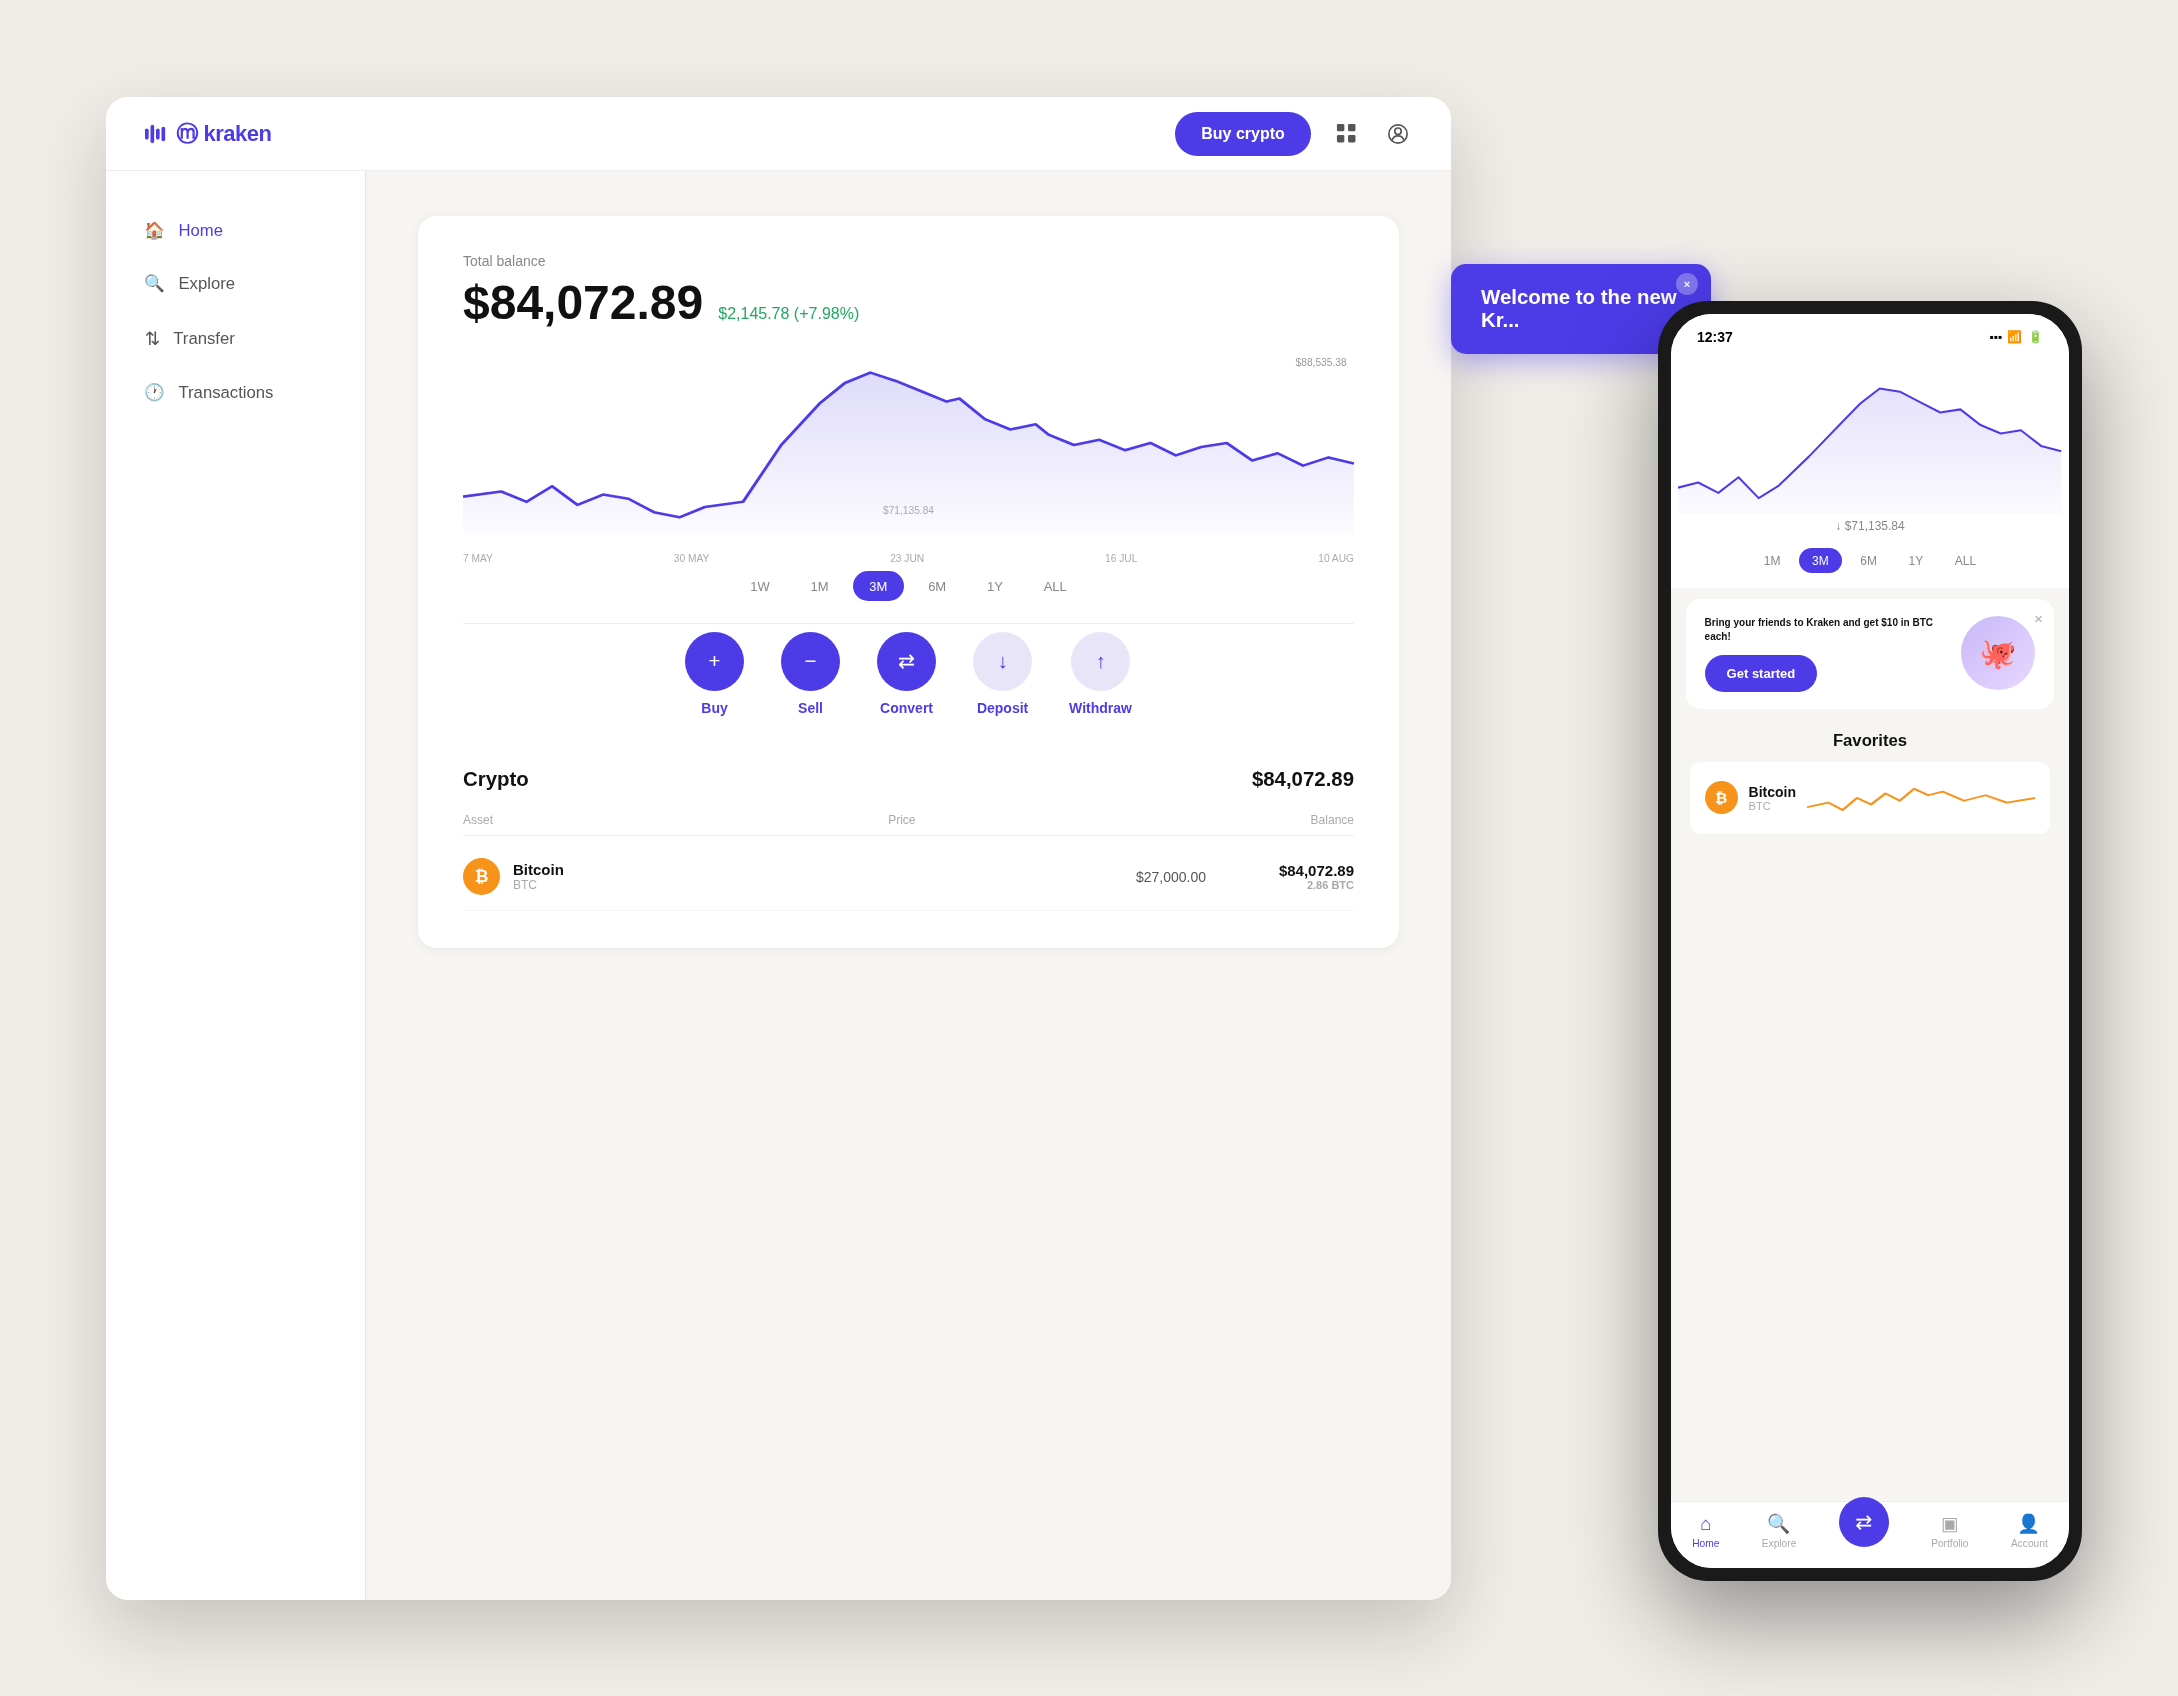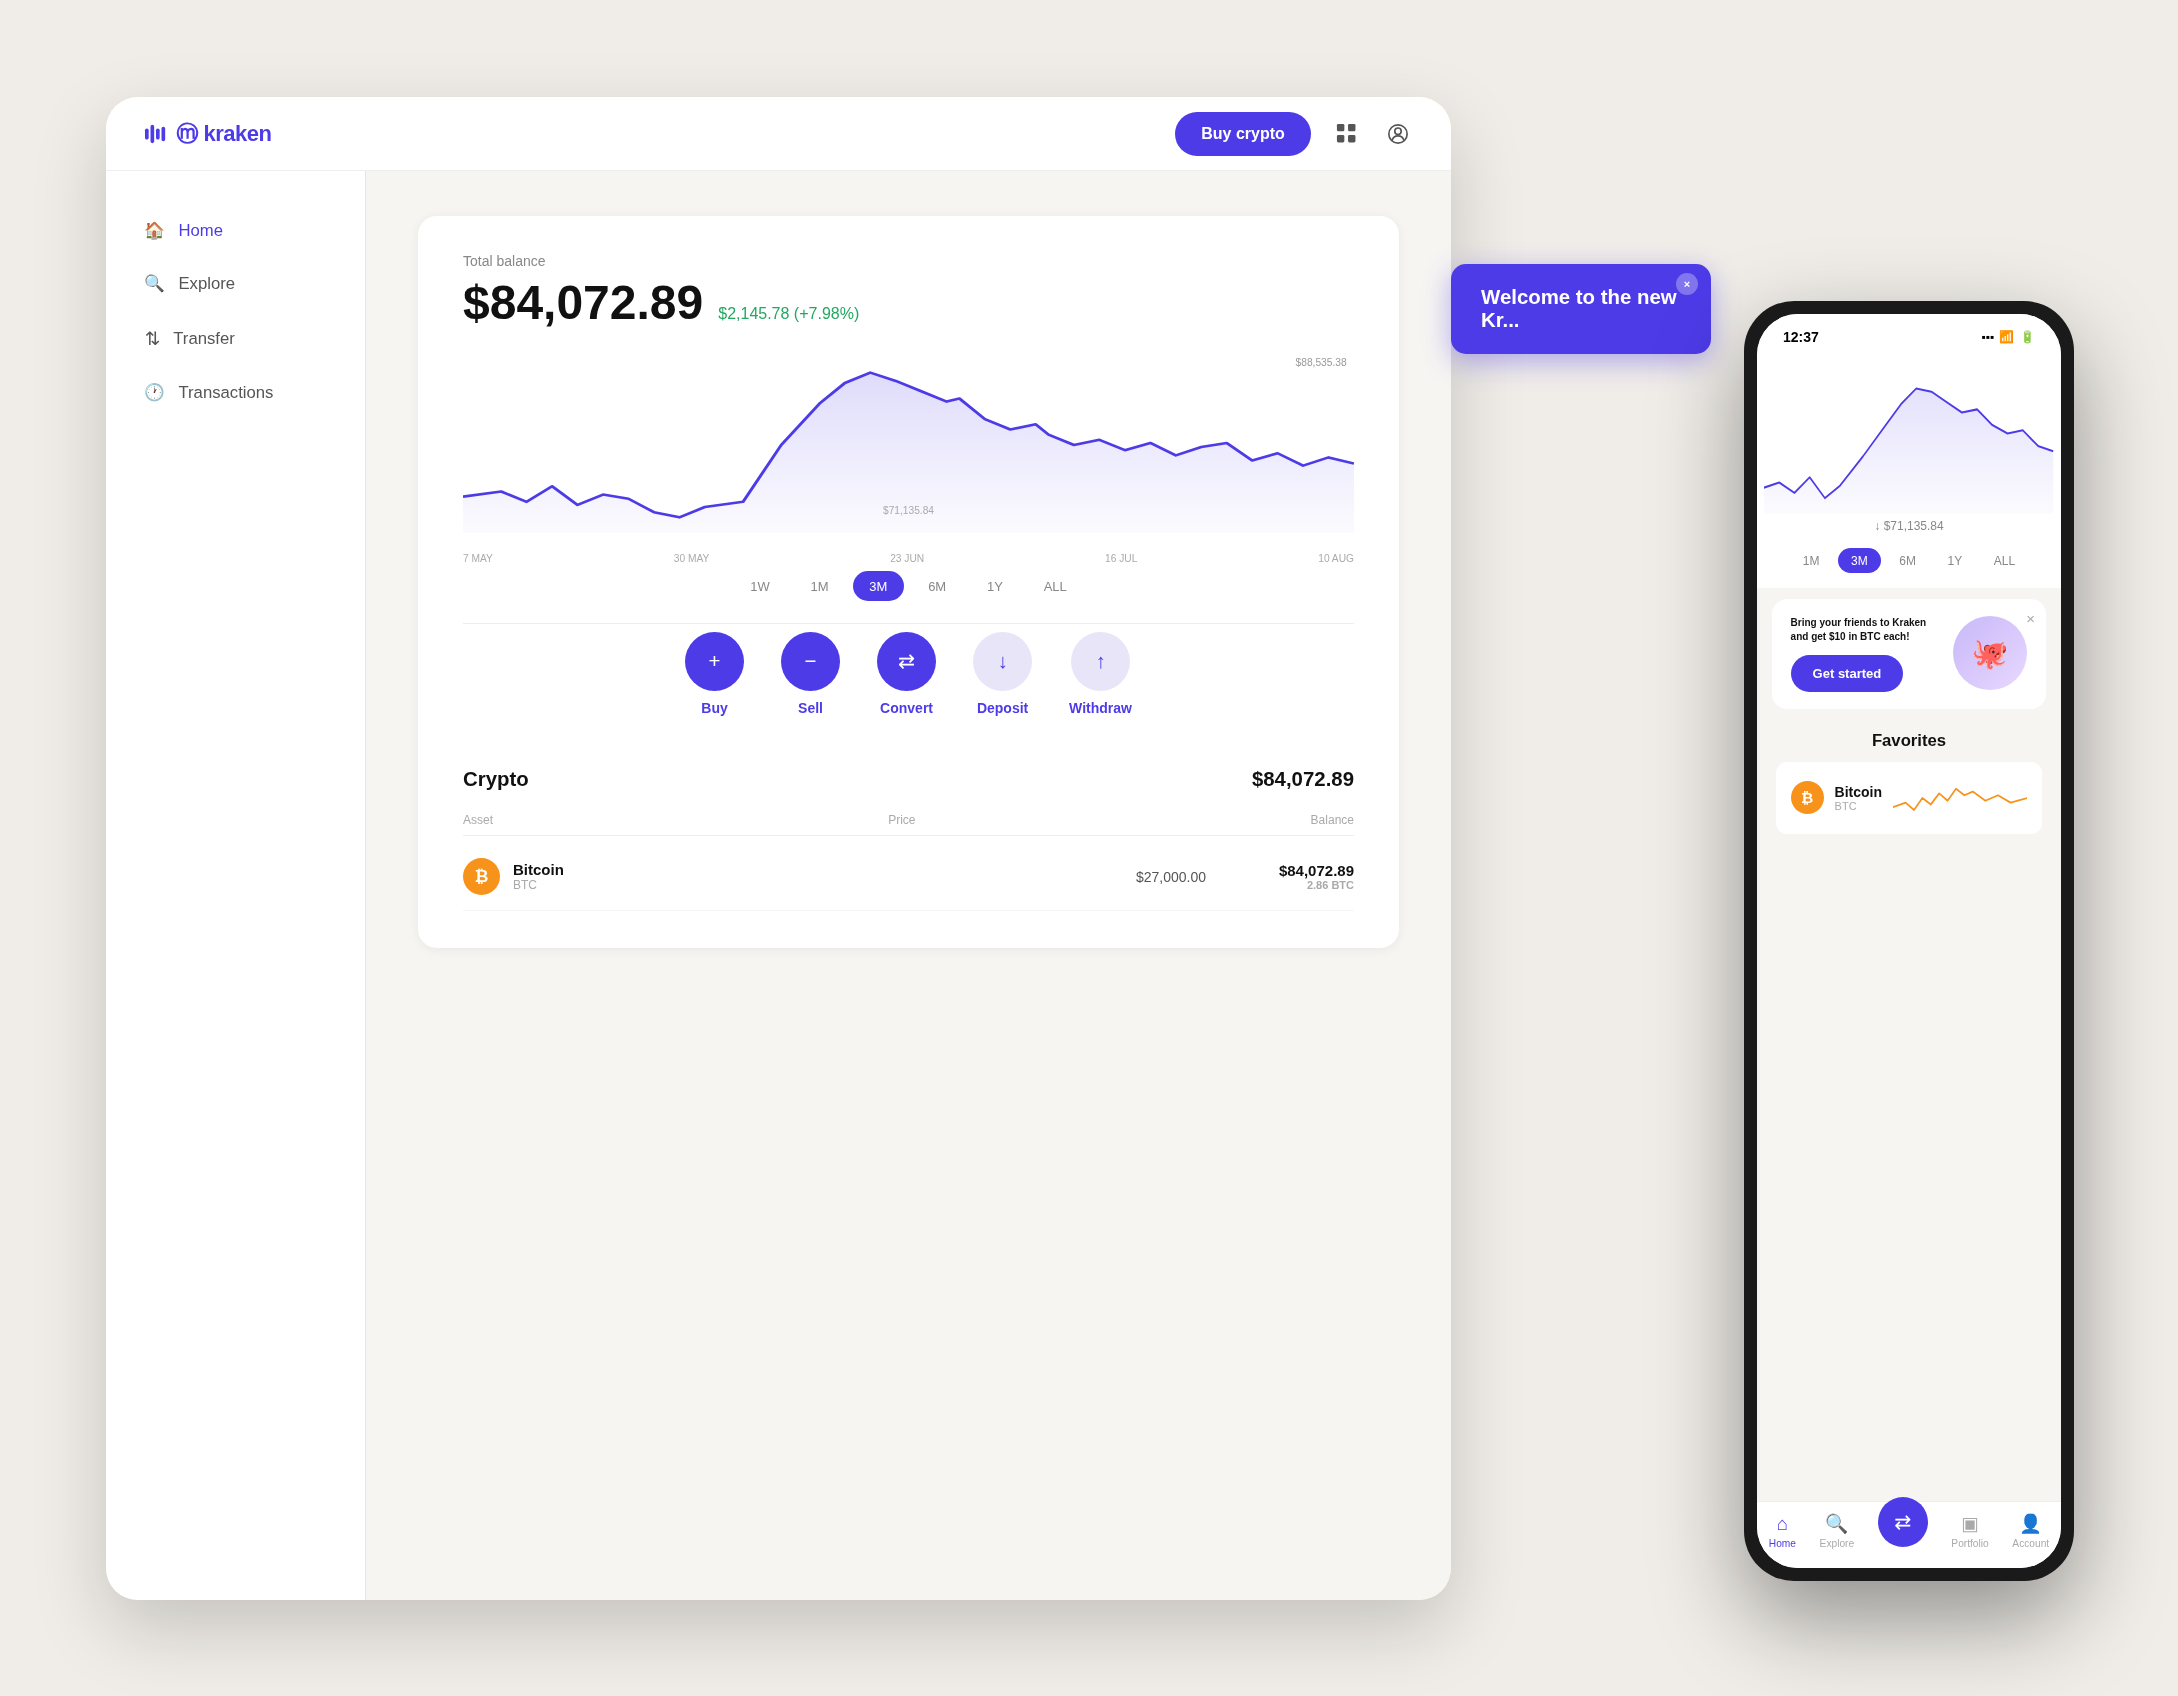--- a/index.html
+++ b/index.html
@@ -21,21 +21,21 @@
     }
 
     
     .desktop-browser {
       position: absolute;
       top: 37px;
       left: 37px;
       width: 1345px;
       height: 1503px;
       background: #fef9c3;
-      border-radius: 32px;
+      border-radius: 22px;
       box-shadow: 0 28px 74px rgba(0,0,0,0.18);
       overflow: hidden;
     }
 
     .browser-content {
       display: flex;
       height: calc(100% - 74px);
     }
 
     
@@ -347,22 +347,22 @@
       align-items: center;
       justify-content: center;
       font-size: 11px;
       cursor: pointer;
     }
 
     
     .phone-container {
       position: absolute;
       top: 241px;
-      right: 36px;
-      width: 330px;
+      right: 28px;
+      width: 424px;
       height: 1280px;
       z-index: 20;
     }
 
     .phone-frame {
       width: 100%;
       height: 100%;
       background: #1a1a1a;
       border-radius: 50px;
       padding: 13px;

